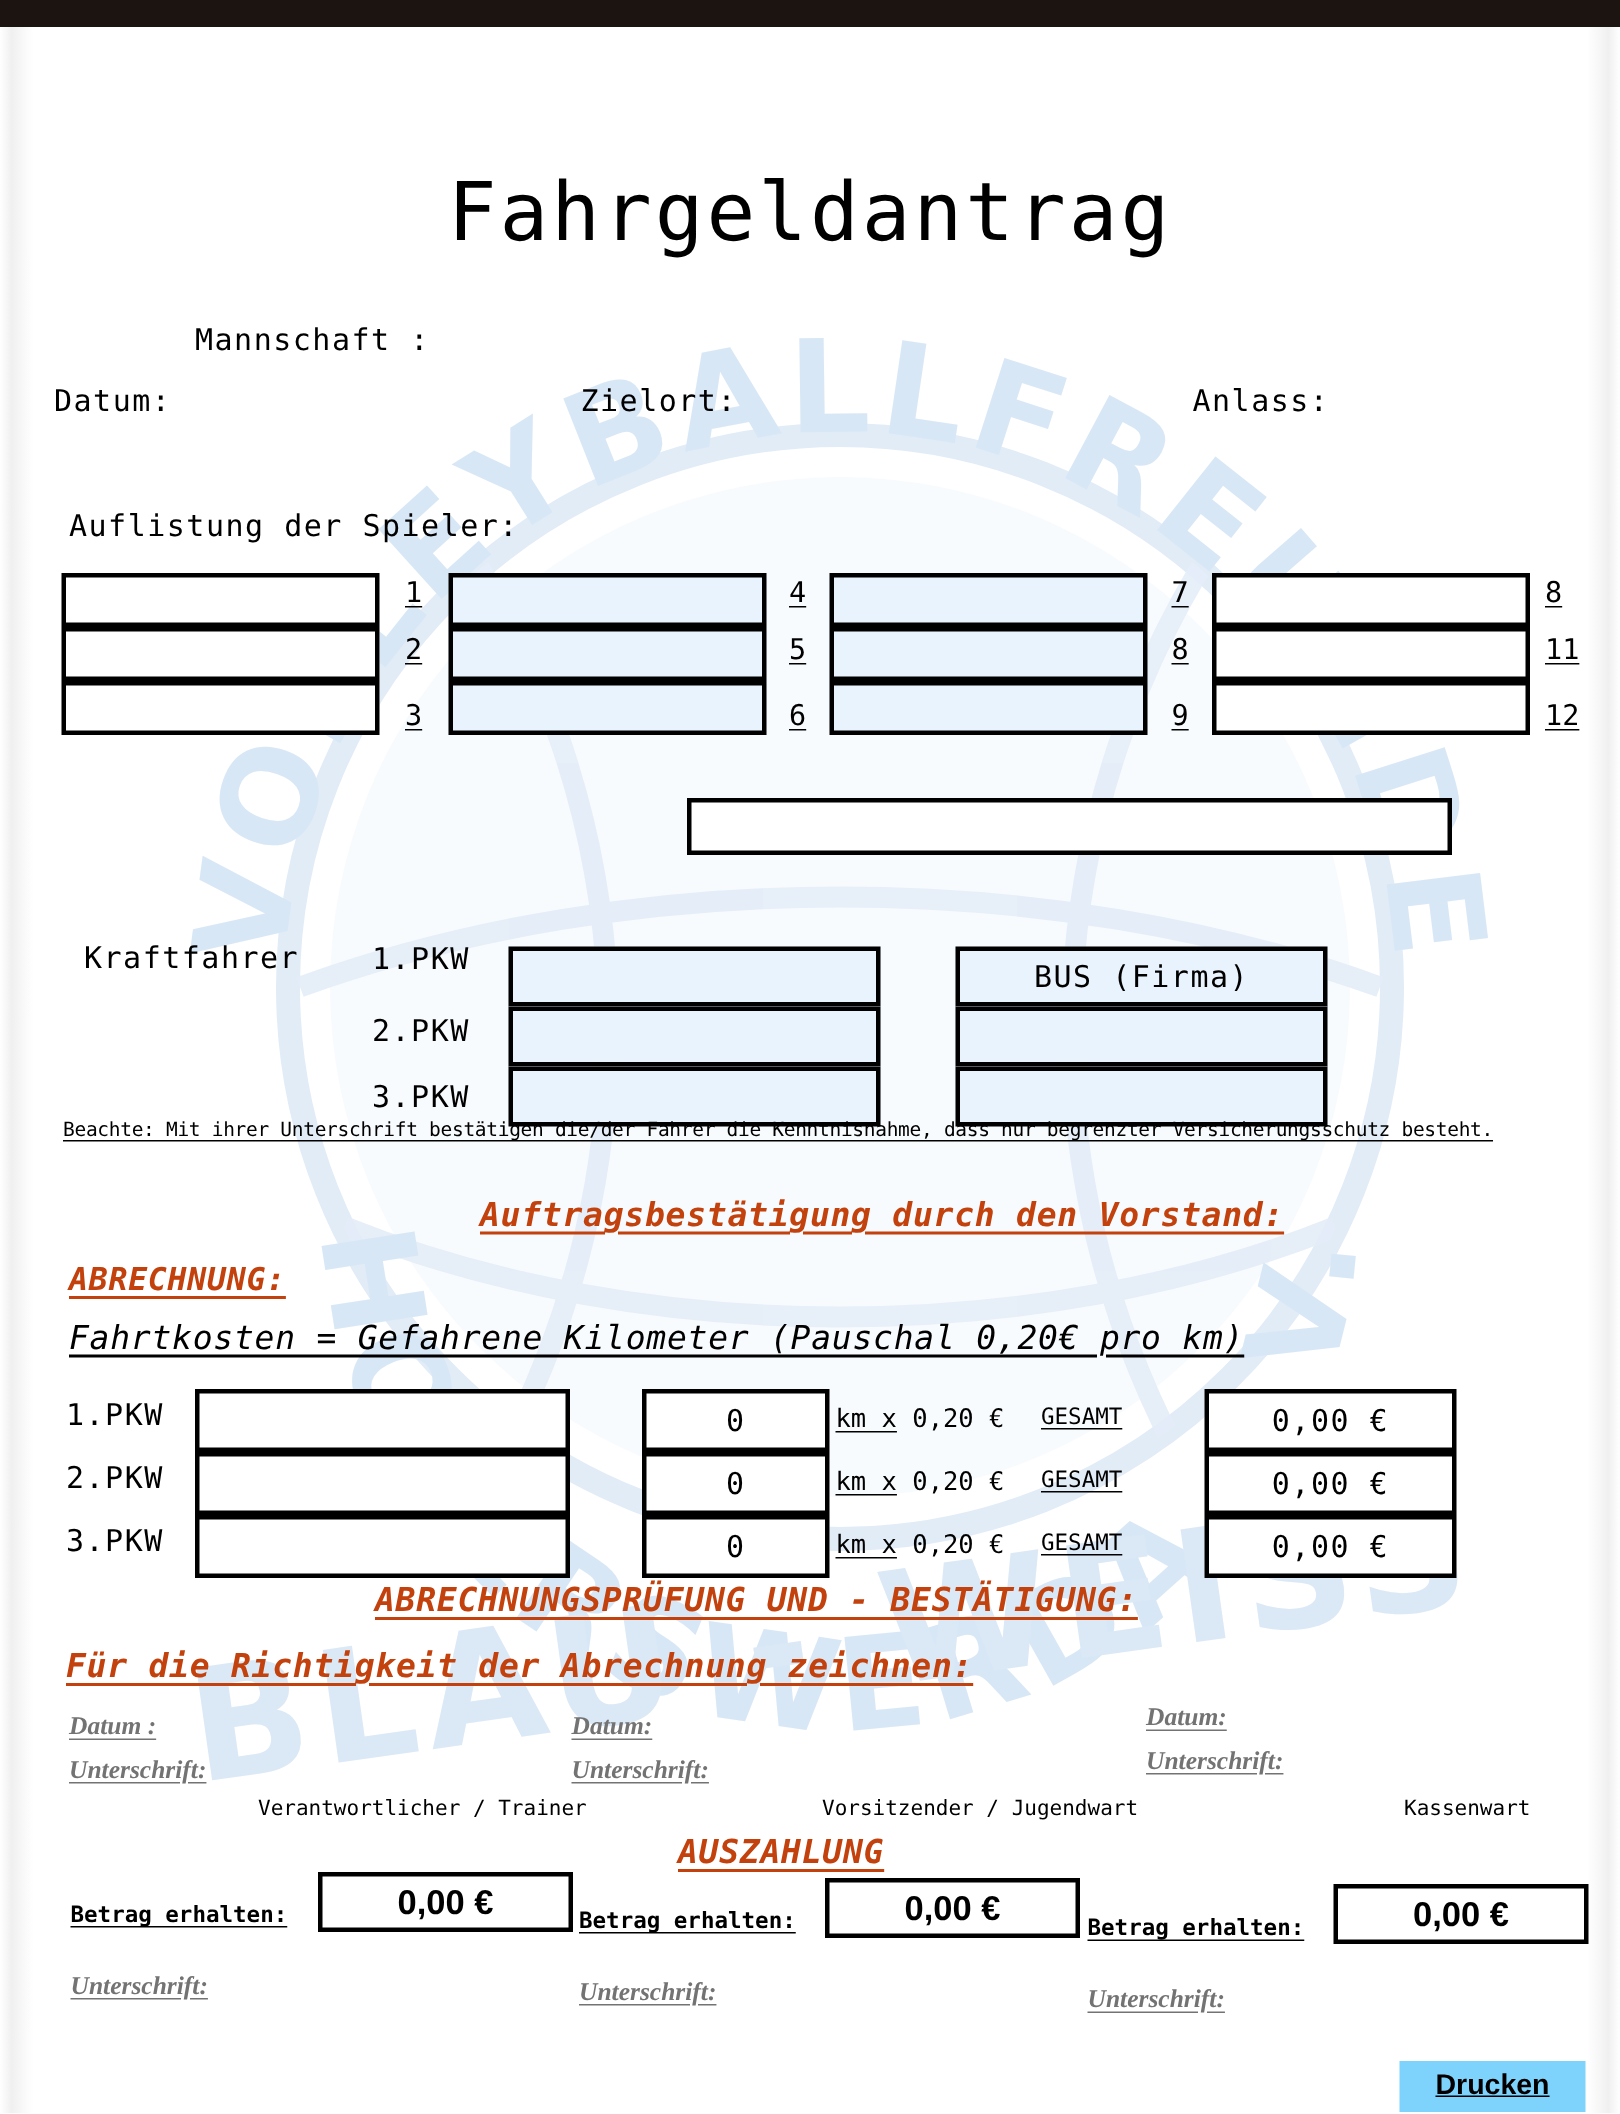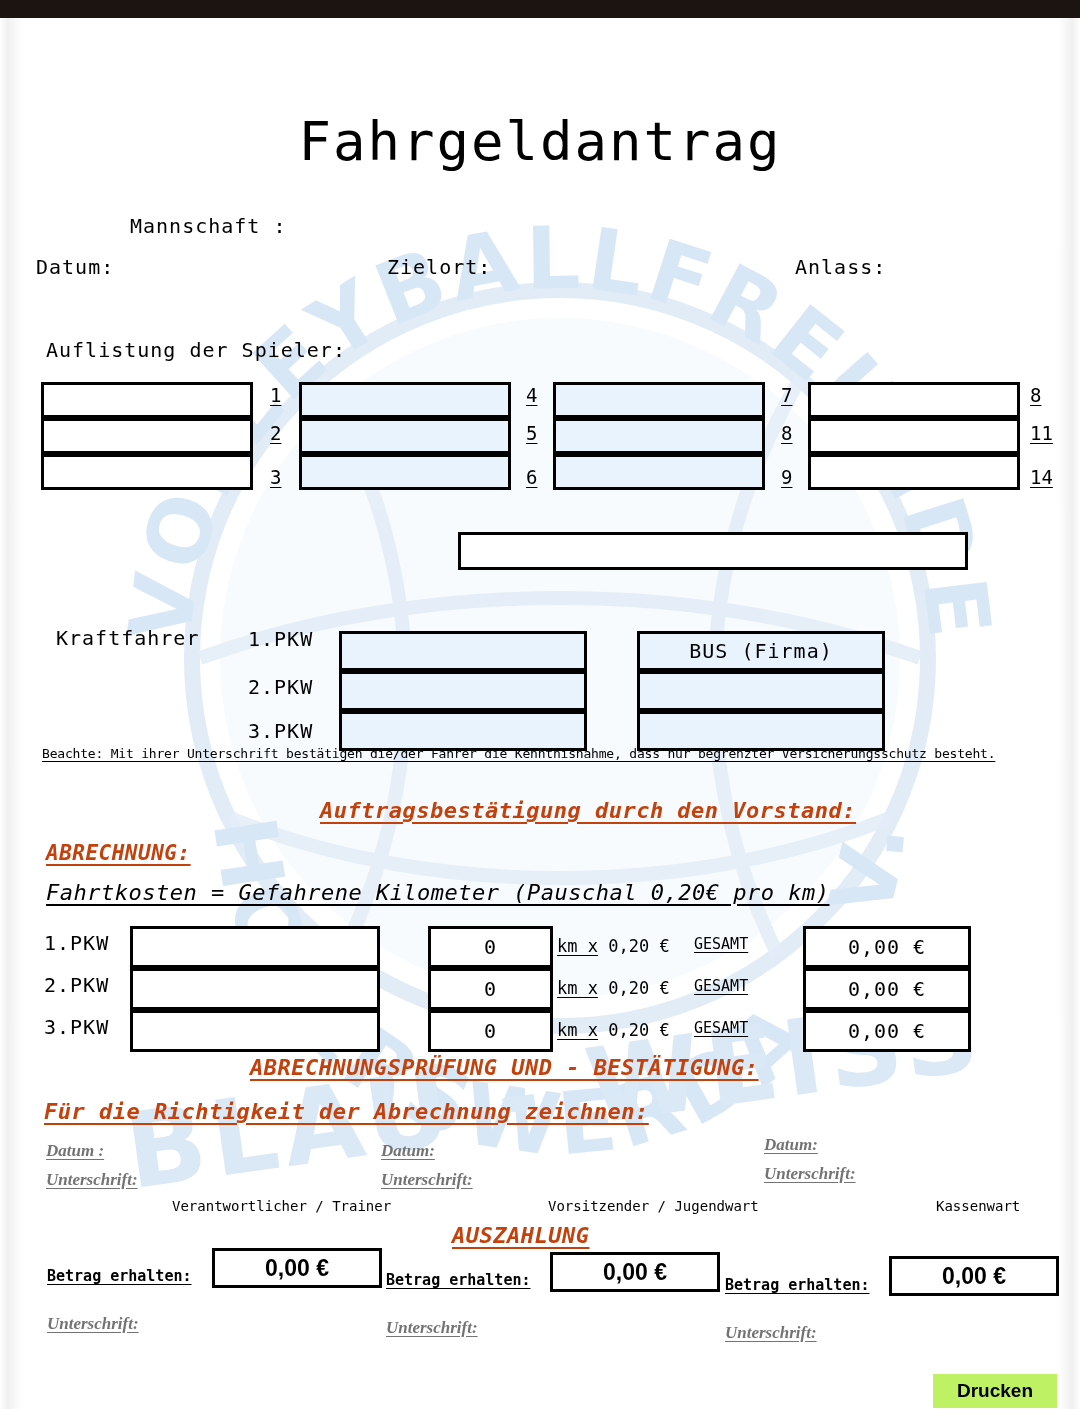--- a/index.html
+++ b/index.html
@@ -72,23 +72,23 @@
     font-family:"DejaVu Sans Mono","Liberation Mono",monospace;
   }
   .money{
     display:flex;align-items:center;justify-content:center;height:100%;
     font-size:23px;color:#000;font-family:"Liberation Sans",sans-serif;font-weight:bold;
   }
   .gesamt{position:absolute;font-size:15px;color:#000;text-decoration:underline;text-underline-offset:3px;}
   .kmx{position:absolute;font-size:17px;color:#000;white-space:nowrap;}
   .kmx u{text-decoration:underline;text-underline-offset:3px;}
   .printbtn{
-    position:absolute;background:#bef264;border:0;color:#000;
+    position:absolute;background:#7dd3fc;border:0;color:#000;
     font-family:"Liberation Sans",sans-serif;font-weight:bold;font-size:19px;
-    display:flex;align-items:center;justify-content:center;cursor:pointer;
+    display:flex;align-items:center;justify-content:center;cursor:pointer;text-decoration:underline;
   }
 </style>
 </head>
 <body>
 
 <div class="topbar"></div>
 
 <div class="page">
 
   <div class="edge-l"></div>
@@ -177,21 +177,21 @@
         <div class="boxval"></div>
       </div>
     <div class="box white" style="left:808px;top:400px;width:212px;height:36px;">
         <div class="boxval"></div>
       </div>
     <div class="box white" style="left:808px;top:436px;width:212px;height:36px;">
         <div class="boxval"></div>
       </div>
     <div class="num" style="left:1030px;top:366px;">8</div>
     <div class="num" style="left:1030px;top:404px;">11</div>
-    <div class="num" style="left:1030px;top:448px;">14</div>
+    <div class="num" style="left:1030px;top:448px;">12</div>
 
     <div class="box white" style="left:458px;top:514px;width:510px;height:38px;">
         <div class="boxval"></div>
       </div>
 
     <div class="lbl u" style="left:56px;top:608px;">Kraftfahrer</div>
     <div class="lbl u" style="left:248px;top:609px;">1.PKW</div>
     <div class="lbl u" style="left:248px;top:657px;">2.PKW</div>
     <div class="lbl u" style="left:248px;top:701px;">3.PKW</div>
 

